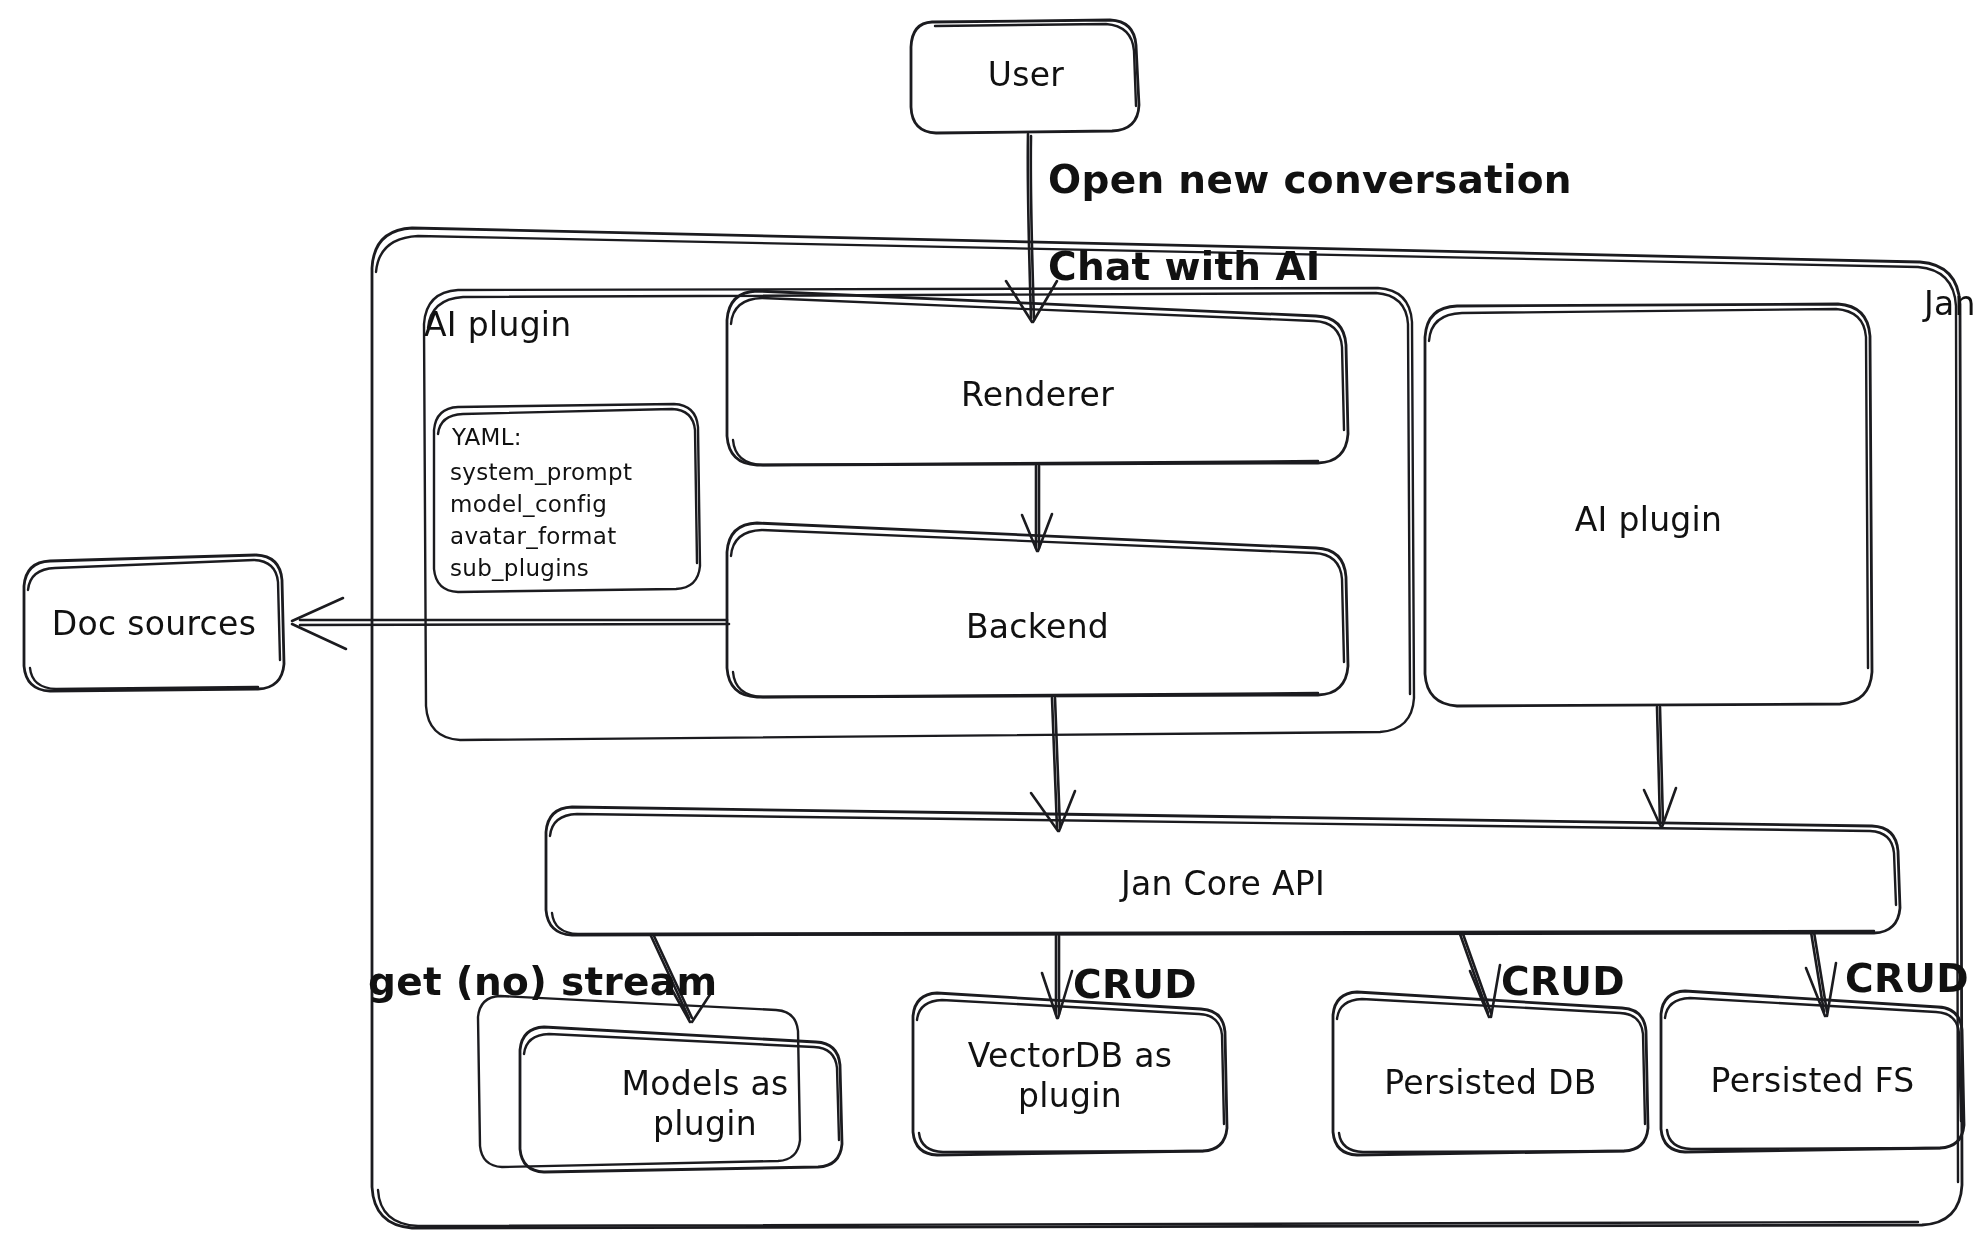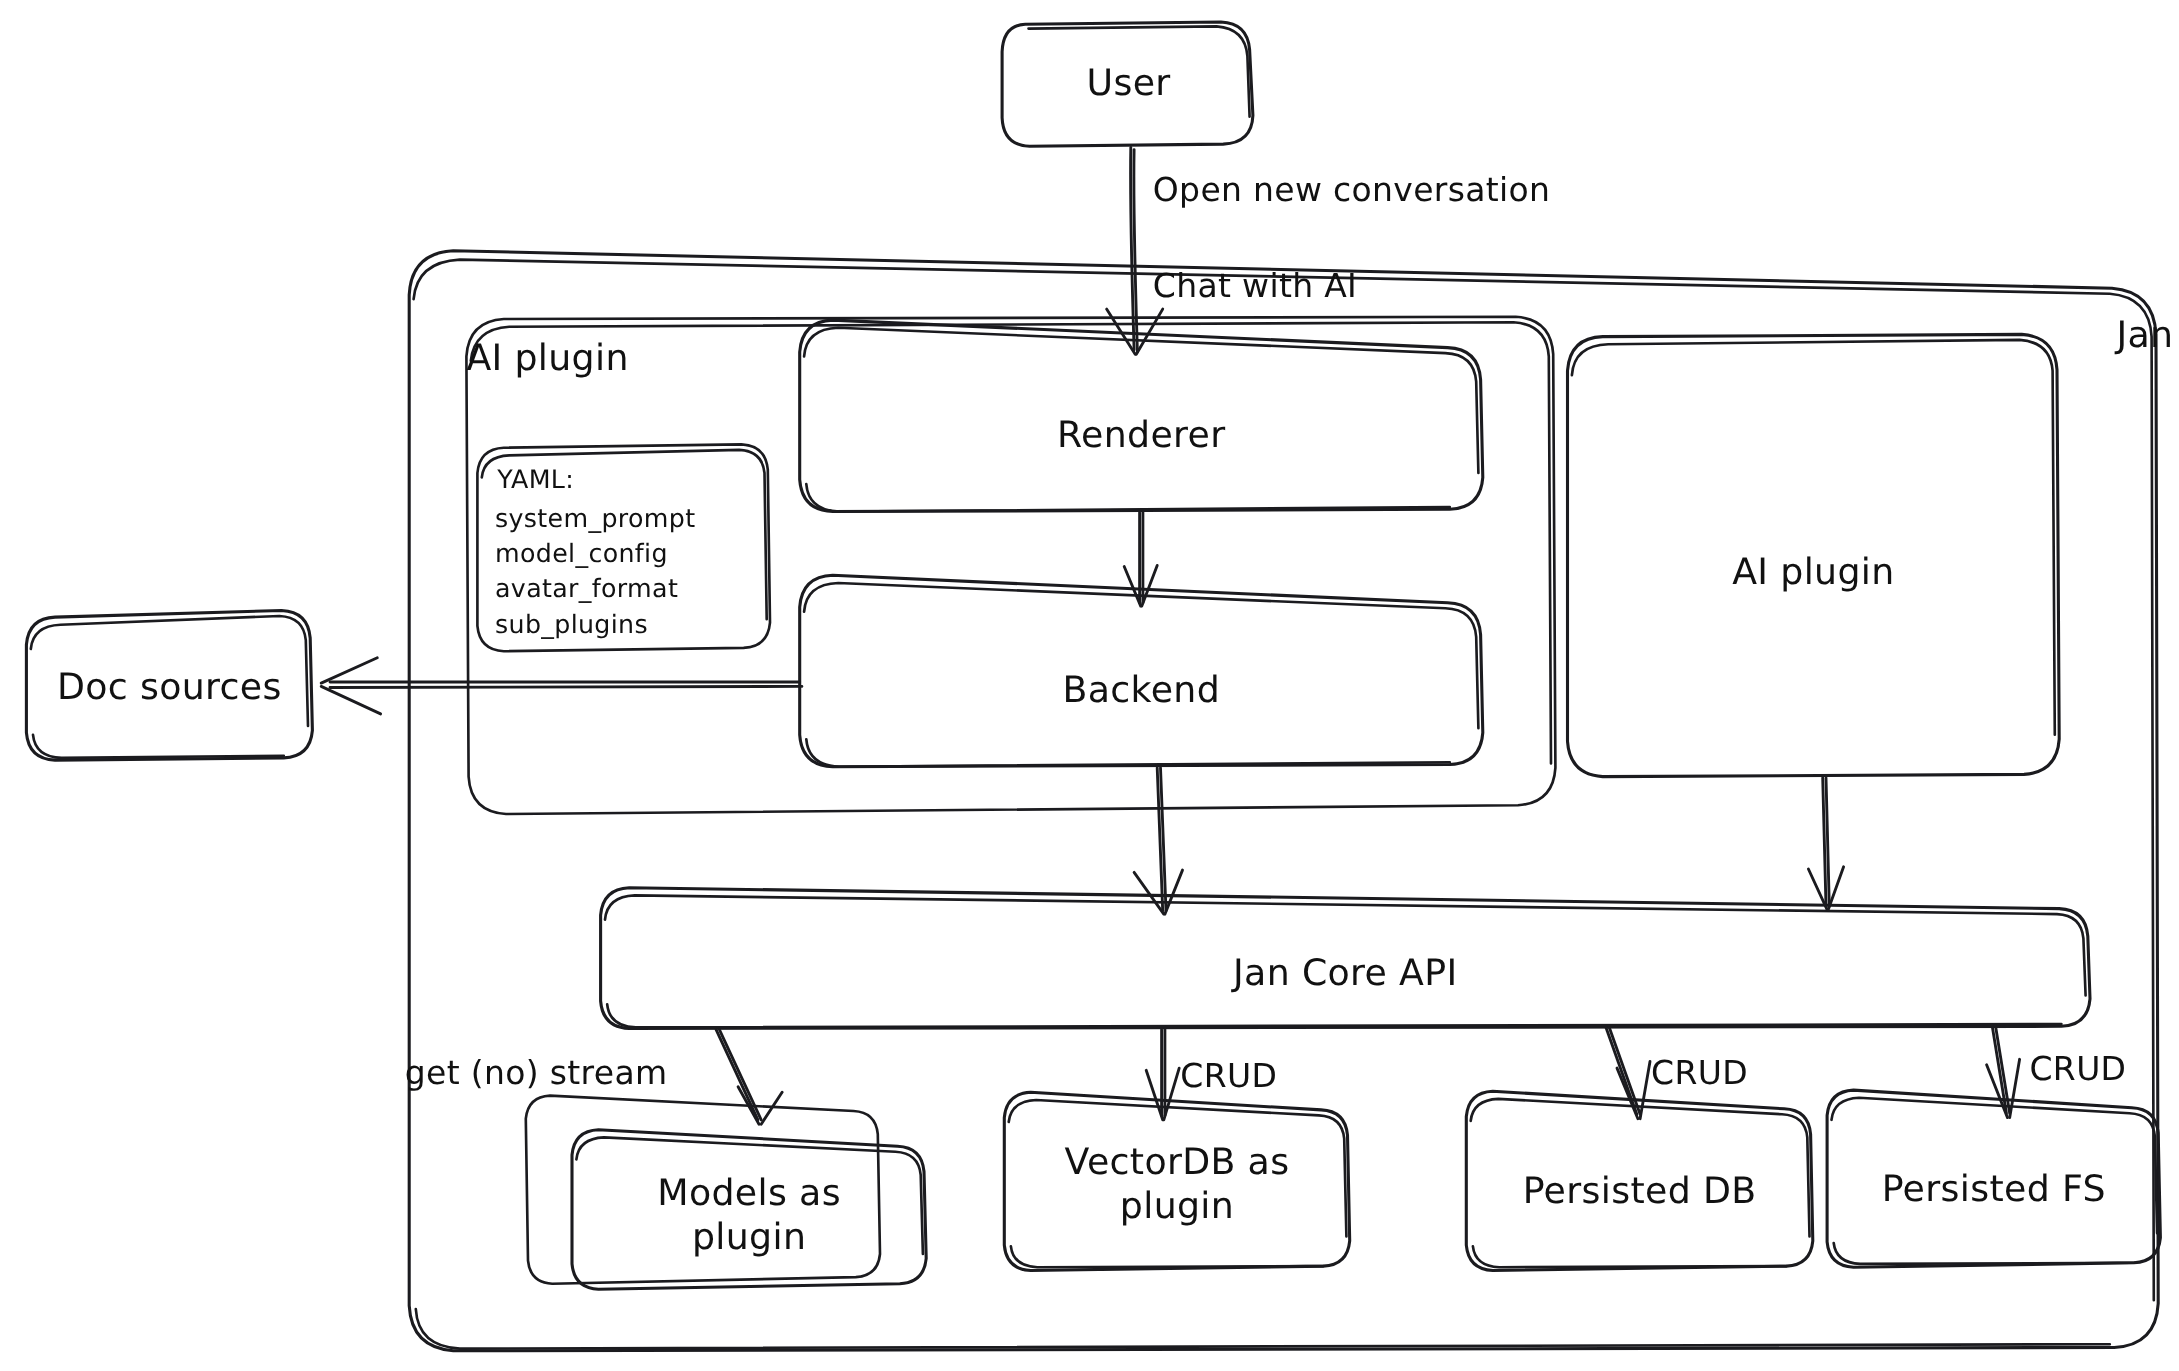--- a/index.html
+++ b/index.html
@@ -4,21 +4,21 @@
 <style>
   html,body{margin:0;padding:0;background:#ffffff;}
   body{width:1981px;height:1246px;overflow:hidden;font-family:"DejaVu Sans",sans-serif;}
   #stage{position:relative;width:1981px;height:1072px;background:#fff;}
   svg#sketch{position:absolute;left:0;top:0;width:1981px;height:1246px;}
   .lbl{position:absolute;color:#111;font-family:"DejaVu Sans",sans-serif;
        letter-spacing:.3px;white-space:pre;line-height:1.22;}
   .ctr{text-align:center;}
   .node-text{font-size:33px;}
   .group-text{font-size:33px;}
-  .edge-text{font-size:30px;}
+  .edge-text{font-size:39px;font-weight:bold;}
   .yaml-text{font-size:23px;line-height:1.34;}
 </style>
 </head>
 <body>
 
 <div id="stage">
 
   <svg id="sketch" viewBox="0 0 1981 1246">
     <defs>
       <style>
@@ -187,21 +187,21 @@
   <div class="lbl node-text ctr" style="left:727px;top:375px;width:621px;">Renderer</div>
 
   <div class="lbl node-text ctr" style="left:1425px;top:500px;width:447px;">AI plugin</div>
 
   <div class="lbl node-text ctr" style="left:24px;top:604px;width:260px;">Doc sources</div>
 
   <div class="lbl node-text ctr" style="left:546px;top:864px;width:1354px;">Jan Core API</div>
 
   <div class="lbl edge-text" style="left:368px;top:958px;">get (no) stream</div>
 
-  <div class="lbl node-text ctr" style="left:520px;top:1064px;width:322px;">Models as
+  <div class="lbl node-text ctr" style="left:520px;top:1064px;width:322px;padding-left:24px;">Models as
 plugin</div>
 
   <div class="lbl node-text ctr" style="left:913px;top:1036px;width:314px;">VectorDB as
 plugin</div>
   <div class="lbl edge-text" style="left:1073px;top:961px;">CRUD</div>
 
   <div class="lbl node-text ctr" style="left:1333px;top:1063px;width:315px;">Persisted DB</div>
   <div class="lbl edge-text" style="left:1501px;top:958px;">CRUD</div>
 
   <div class="lbl node-text ctr" style="left:1661px;top:1061px;width:303px;">Persisted FS</div>

